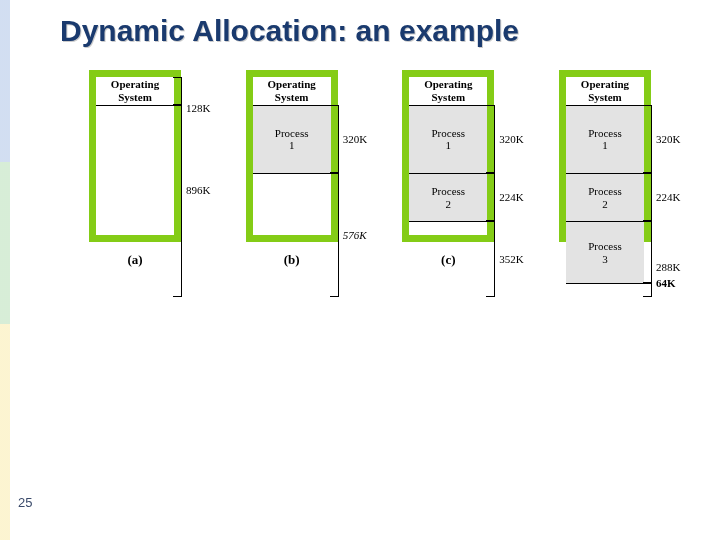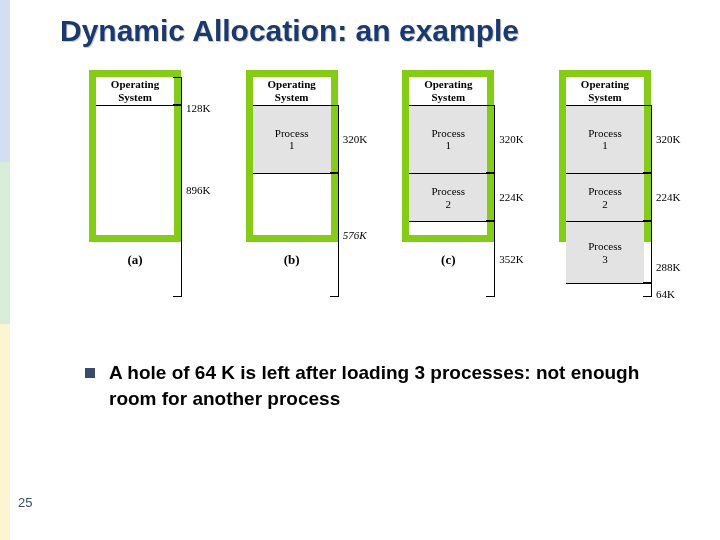--- a/index.html
+++ b/index.html
@@ -202,26 +202,22 @@
         <div class="brace" style="top: 96.25px; height: 48.125px;"></div>
         <div class="brace-label" style="top: 120.312px;">224K</div>
         <div class="seg shaded" style="top: 144.375px; height: 61.875px;">
           <span style="white-space: pre-line;">Process
 3</span>
         </div>
         <div class="brace" style="top: 144.375px; height: 61.875px;"></div>
         <div class="brace-label" style="top: 182px; margin-top: 8px;">288K</div>
         <div class="seg" style="top: 206.25px; height: 13.75px;"></div>
         <div class="brace" style="top: 206.25px; height: 13.75px;"></div>
-        <div class="brace-label" style="top: 217px;">64K</div>
+        <div class="brace-label" style="top: 206px; font-weight: bold;">64K</div>
       </div>
       <div class="caption">(d)</div>
     </div>
   </div>
 
 <div class="bullets">
-  <div class="bullet">
-    <div class="marker"></div>
-    <div>A hole of 64 K is left after loading 3 processes: not enough room for another process</div>
-  </div>
 </div>
 
 <div class="page-num">25</div>
 
 </body></html>

